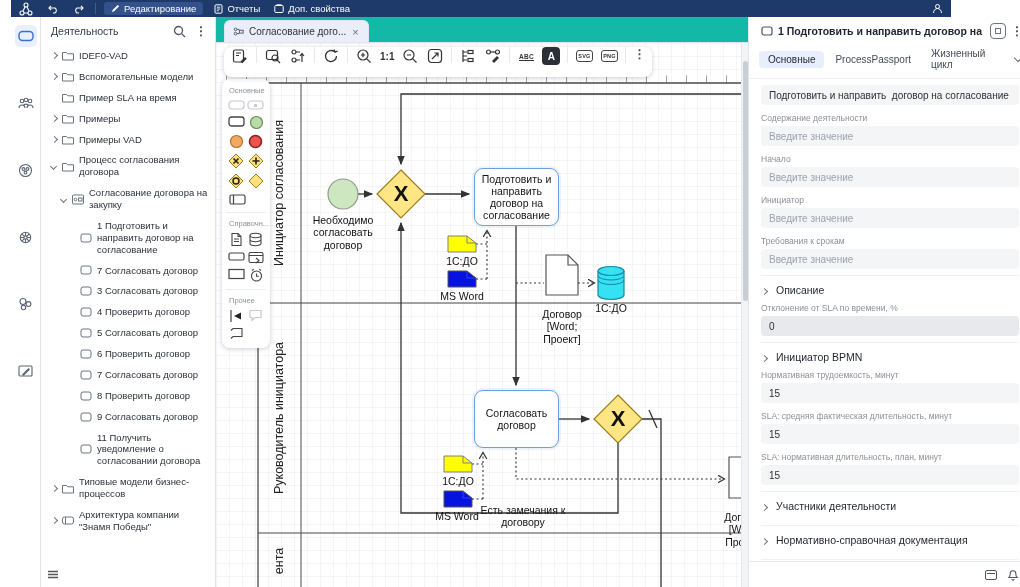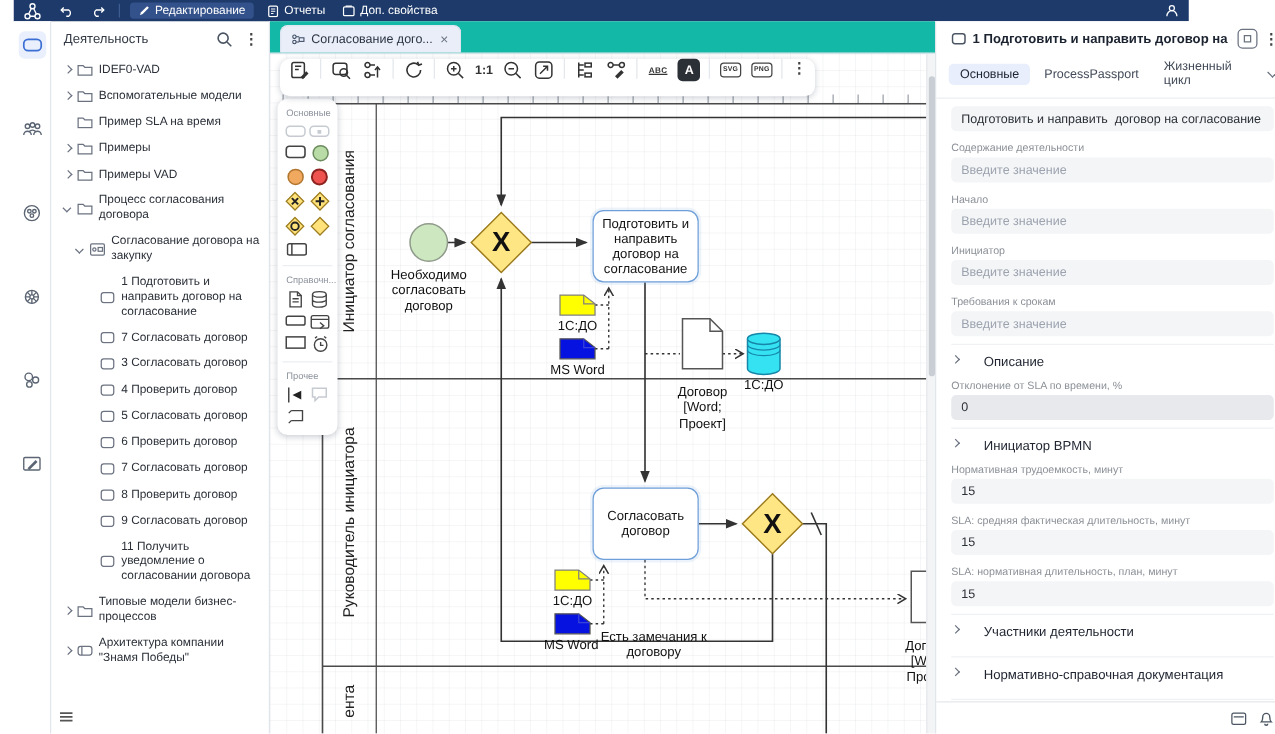--- a/index.html
+++ b/index.html
@@ -83,21 +83,21 @@
   .rp-tabs { display:flex; align-items:center; gap:2px; padding:2px 8px 5px 10px; border-bottom:1px solid #eceef1; }
   .rp-tab { padding:3px 9px; font-size:10px; color:#434b59; border-radius:4px; }
   .rp-tab.sel { background:#e8eefb; color:#1c2330; }
   .rp-tabchev { margin-left:auto; width:10px; height:10px; position:relative; }
   .rp-tabchev::after { content:""; position:absolute; left:1px; top:1px; width:5px; height:5px; border-right:1.2px solid #6b7280; border-bottom:1.2px solid #6b7280; transform:rotate(45deg); }
   .rp-body { flex:1; padding:0 12px; overflow:hidden; }
   .flabel { font-size:8.5px; color:#8b9097; margin-top:8px; }
   .finput { width:100%; height:20px; background:#f4f5f7; border:none; border-radius:4px; font-family:"Liberation Sans",sans-serif; font-size:10px; color:#2b2f36; padding:0 8px; margin-top:3px; display:block; }
   .finput::placeholder { color:#9ca3af; }
   .finput.dis { background:#e7e9ec; }
-  .sec { display:flex; align-items:flex-start; gap:18px; padding:8px 0 7px; font-size:10.5px; color:#1f2430; border-top:1px solid #f0f1f4; margin-top:6px; }
+  .sec { display:flex; align-items:flex-end; gap:7px; padding:8px 0 7px; font-size:10.5px; color:#1f2430; border-top:1px solid #f0f1f4; margin-top:6px; }
   .sec:first-of-type { border-top:none; }
   .schev { width:8px; height:8px; position:relative; flex:0 0 8px; }
   .schev::after { content:""; position:absolute; left:1px; top:1px; width:4px; height:4px; border-right:1.2px solid #6b7280; border-bottom:1.2px solid #6b7280; transform:rotate(-45deg); }
   .rp-foot { height:26px; border-top:1px solid #e6e8ec; display:flex; align-items:center; justify-content:flex-end; gap:10px; padding:0 12px; color:#4b5563; }
   .tick-ico { width:12px; height:10px; border:1.2px solid #4b5563; border-radius:2px; position:relative; }
   .tick-ico::after{ content:""; position:absolute; left:1px; top:2px; right:1px; border-top:1.2px solid #4b5563; }
 </style>
 </head>
 <body>
 

